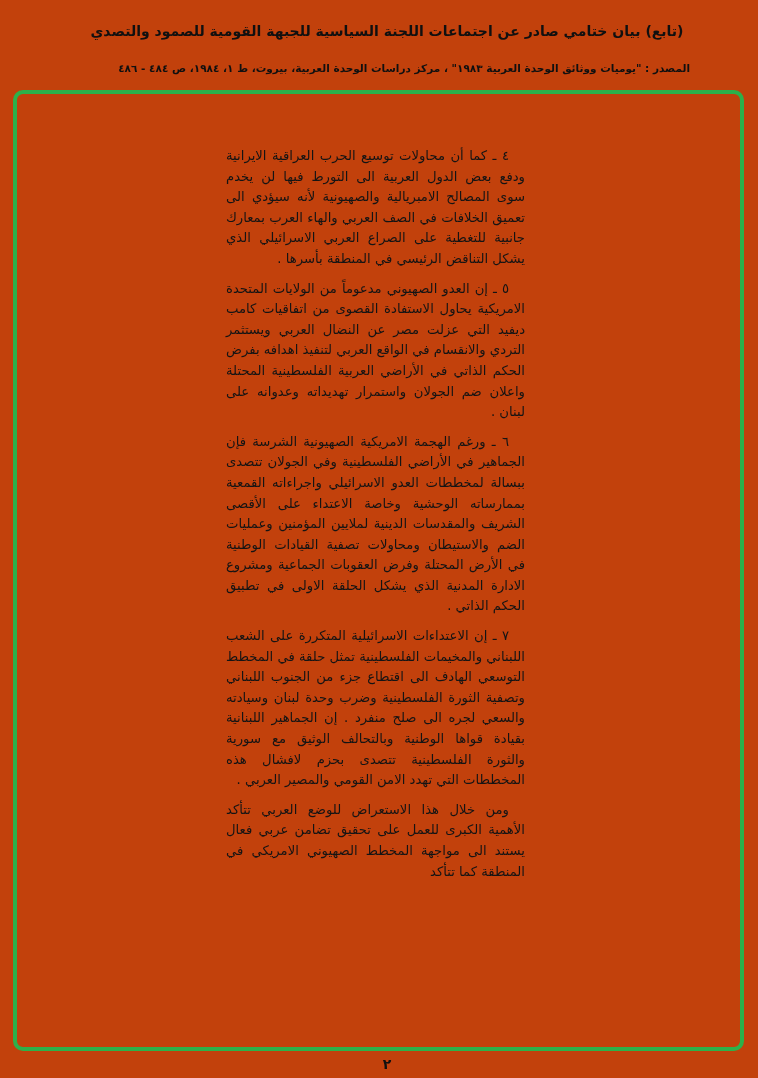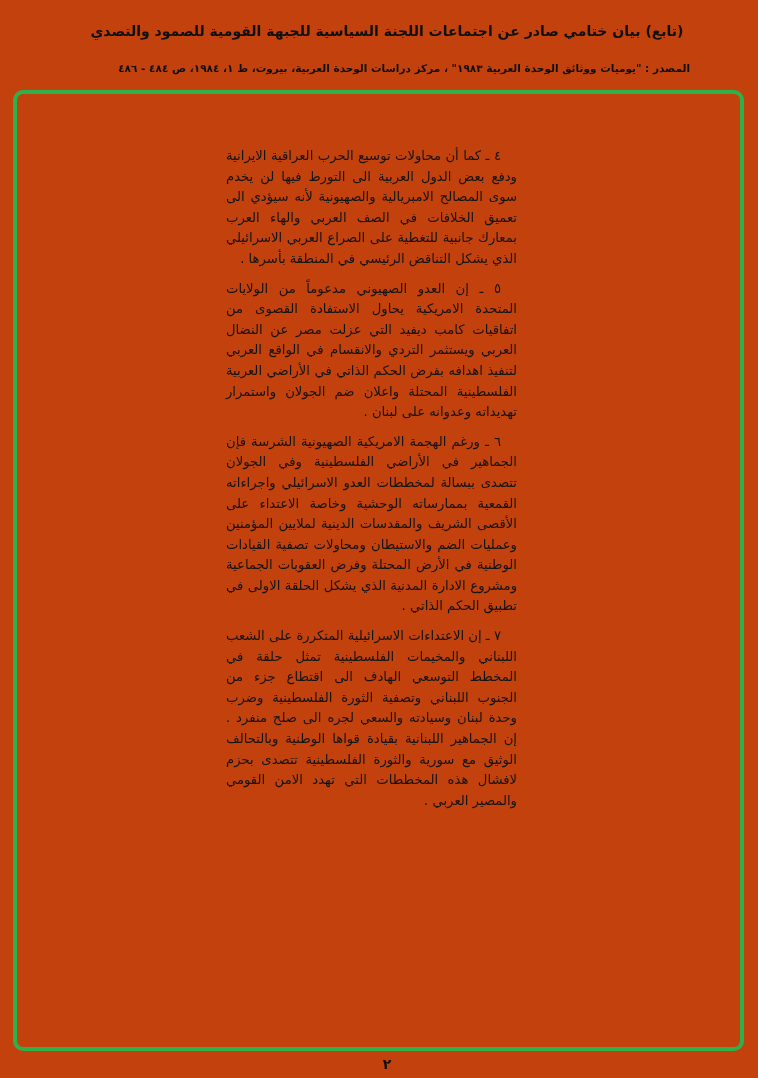--- a/index.html
+++ b/index.html
@@ -58,21 +58,21 @@
     top: 146px;
     left: 226px;
     width: 307px;
     direction: rtl;
     text-align: justify;
     font-size: 13.2px;
     line-height: 20.6px;
     color: #141414;
   }
   .para {
-    margin: 0 16px 9px 0;
+    margin: 0 8px 9px 0;
     text-indent: 16px;
   }
   .page-number {
     position: absolute;
     bottom: 6px;
     left: 0;
     right: 0;
     text-align: center;
     font-weight: bold;
     font-size: 14px;
@@ -88,17 +88,18 @@
 
   <div class="header-source">المصدر : "يوميات ووثائق الوحدة العربية ١٩٨٣" ، مركز دراسات الوحدة العربية، بيروت، ط ١، ١٩٨٤، ص ٤٨٤ - ٤٨٦</div>
 
   <div class="green-box"></div>
 
   <div class="body-text">
     <p class="para">٤ ـ كما أن محاولات توسيع الحرب العراقية الايرانية ودفع بعض الدول العربية الى التورط فيها لن يخدم سوى المصالح الامبريالية والصهيونية لأنه سيؤدي الى تعميق الخلافات في الصف العربي والهاء العرب بمعارك جانبية للتغطية على الصراع العربي الاسرائيلي الذي يشكل التناقض الرئيسي في المنطقة بأسرها .</p>
     <p class="para">٥ ـ إن العدو الصهيوني مدعوماً من الولايات المتحدة الامريكية يحاول الاستفادة القصوى من اتفاقيات كامب ديفيد التي عزلت مصر عن النضال العربي ويستثمر التردي والانقسام في الواقع العربي لتنفيذ اهدافه بفرض الحكم الذاتي في الأراضي العربية الفلسطينية المحتلة واعلان ضم الجولان واستمرار تهديداته وعدوانه على لبنان .</p>
     <p class="para">٦ ـ ورغم الهجمة الامريكية الصهيونية الشرسة فإن الجماهير في الأراضي الفلسطينية وفي الجولان تتصدى ببسالة لمخططات العدو الاسرائيلي واجراءاته القمعية بممارساته الوحشية وخاصة الاعتداء على الأقصى الشريف والمقدسات الدينية لملايين المؤمنين وعمليات الضم والاستيطان ومحاولات تصفية القيادات الوطنية في الأرض المحتلة وفرض العقوبات الجماعية ومشروع الادارة المدنية الذي يشكل الحلقة الاولى في تطبيق الحكم الذاتي .</p>
     <p class="para">٧ ـ إن الاعتداءات الاسرائيلية المتكررة على الشعب اللبناني والمخيمات الفلسطينية تمثل حلقة في المخطط التوسعي الهادف الى اقتطاع جزء من الجنوب اللبناني وتصفية الثورة الفلسطينية وضرب وحدة لبنان وسيادته والسعي لجره الى صلح منفرد . إن الجماهير اللبنانية بقيادة قواها الوطنية وبالتحالف الوثيق مع سورية والثورة الفلسطينية تتصدى بحزم لافشال هذه المخططات التي تهدد الامن القومي والمصير العربي .</p>
+    <p class="para">ومن خلال هذا الاستعراض للوضع العربي تتأكد الأهمية الكبرى للعمل على تحقيق تضامن عربي فعال يستند الى مواجهة المخطط الصهيوني الامريكي في المنطقة كما تتأكد</p>
   </div>
 
   <div class="page-number">٢</div>
 
 </div>
 
 </body></html>

